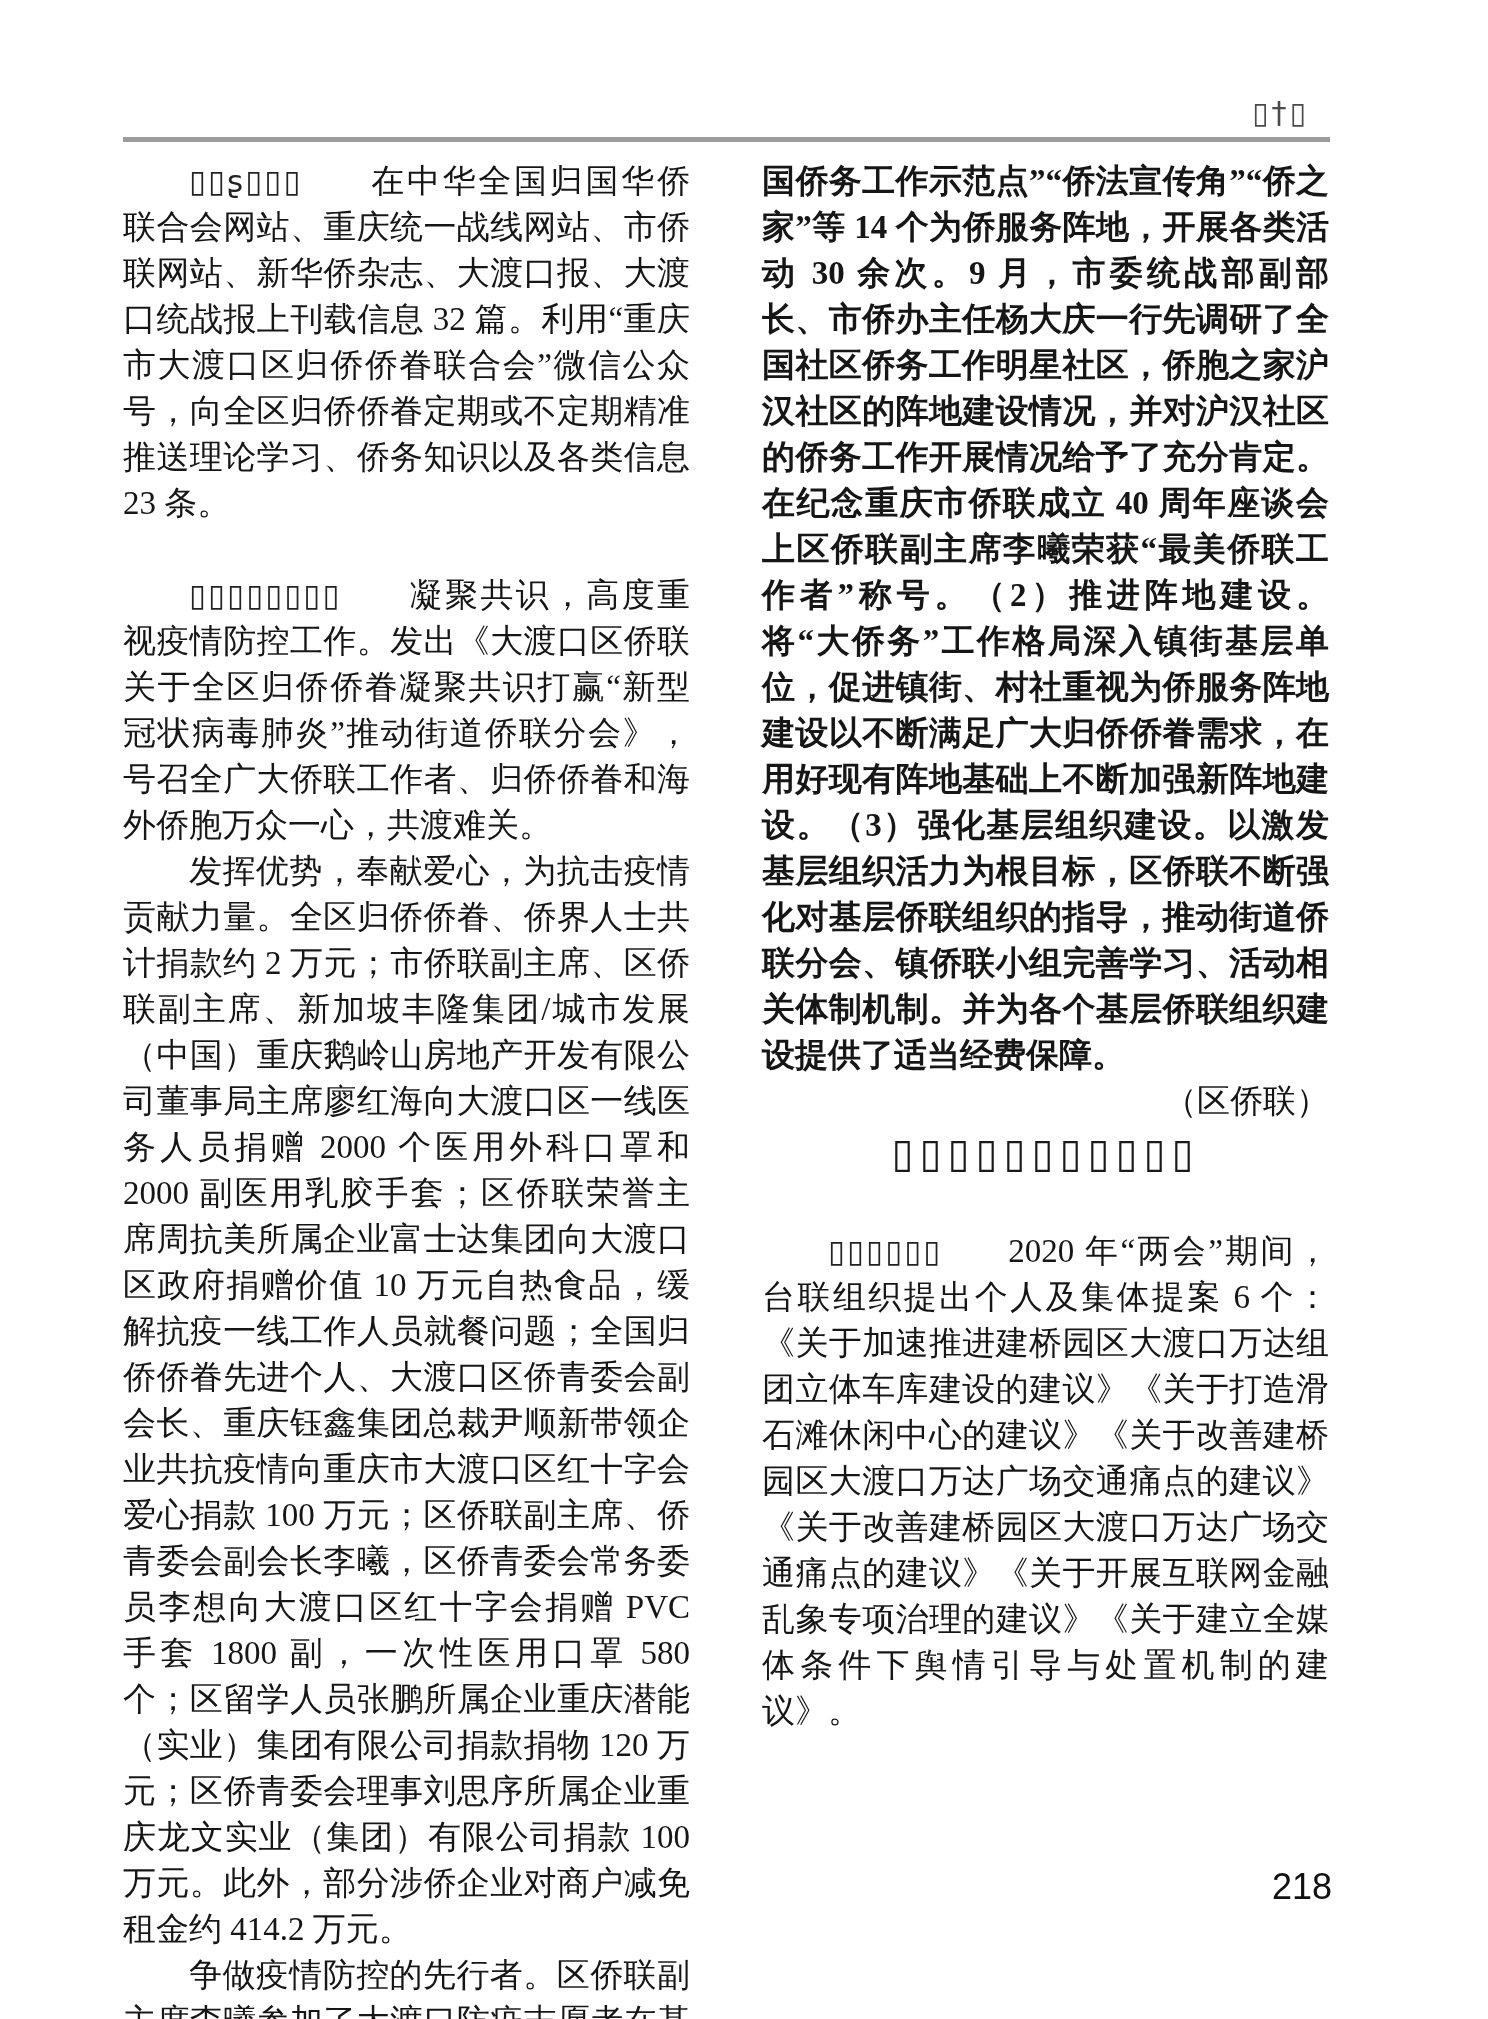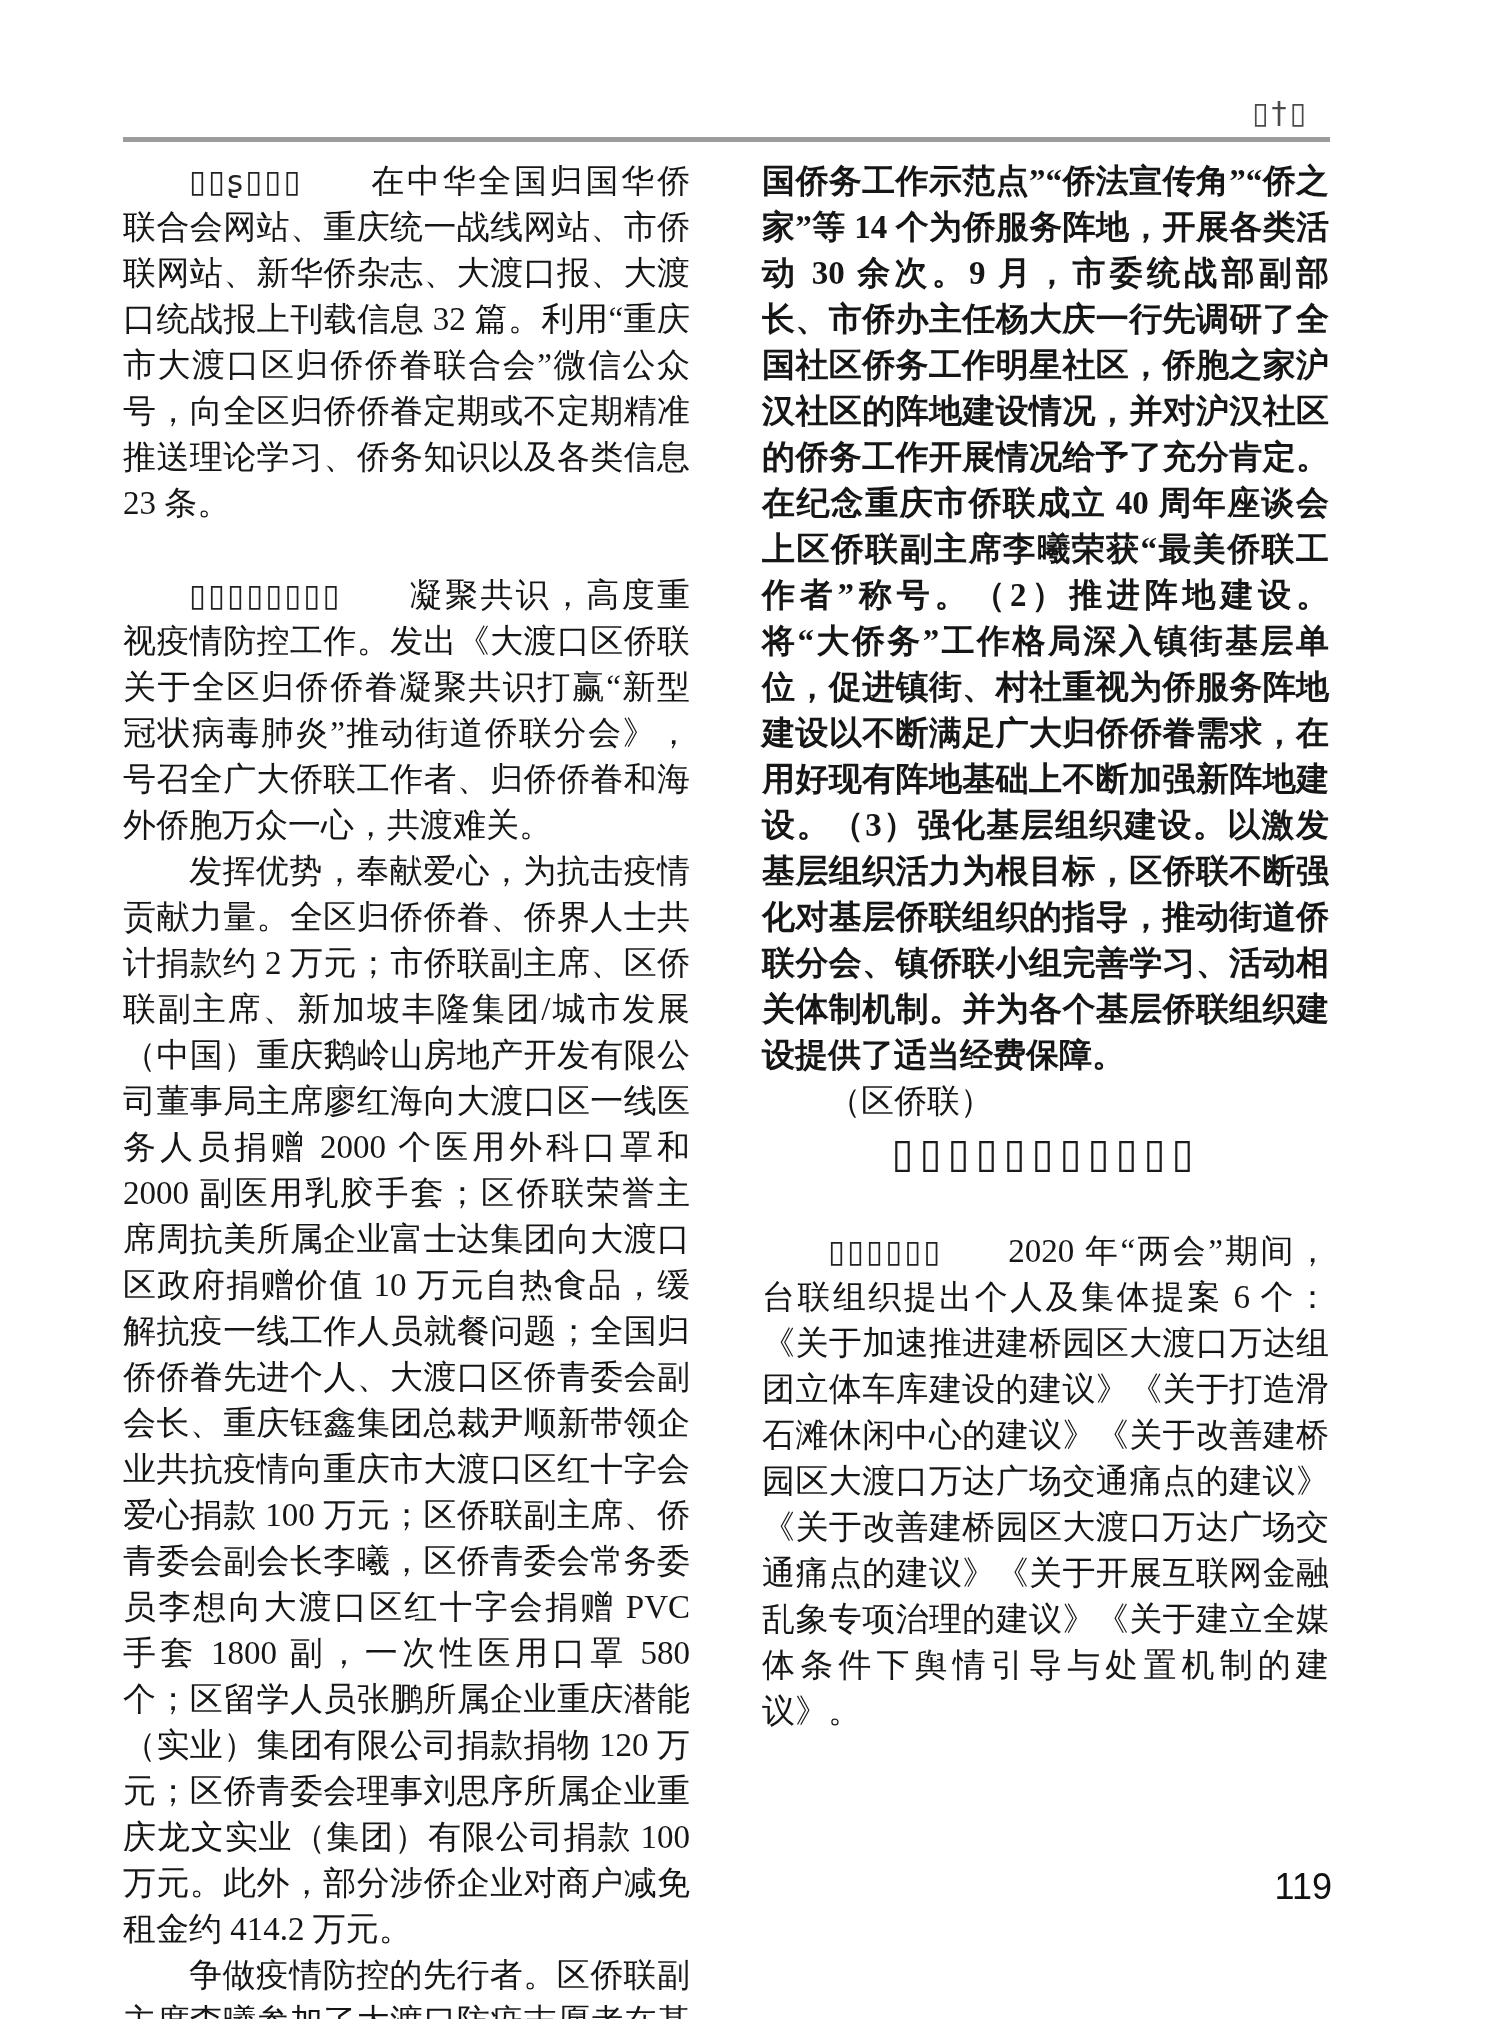--- a/index.html
+++ b/index.html
@@ -44,20 +44,21 @@
   .col p.noindent{text-indent:0;font-weight:bold;}
   .col p.gap{margin-top:46px;}
   .hd{
     letter-spacing:2px;
     margin-right:66px;
     color:#222;
     font-family:"DejaVu Sans",sans-serif;
     font-size:31px;
   }
   .byline{
+    text-align:right;
     text-indent:0;
   }
   .section-title{
     margin-top:46px;
     margin-bottom:42px;
     text-align:center;
     font-size:40px;
     line-height:58px;
     letter-spacing:6px;
     text-indent:0 !important;
@@ -94,15 +95,15 @@
     <div class="col">
       <p class="noindent">国侨务工作示范点”“侨法宣传角”“侨之家”等 14 个为侨服务阵地，开展各类活动 30 余次。9 月，市委统战部副部长、市侨办主任杨大庆一行先调研了全国社区侨务工作明星社区，侨胞之家沪汉社区的阵地建设情况，并对沪汉社区的侨务工作开展情况给予了充分肯定。在纪念重庆市侨联成立 40 周年座谈会上区侨联副主席李曦荣获“最美侨联工作者”称号。（2）推进阵地建设。将“大侨务”工作格局深入镇街基层单位，促进镇街、村社重视为侨服务阵地建设以不断满足广大归侨侨眷需求，在用好现有阵地基础上不断加强新阵地建设。（3）强化基层组织建设。以激发基层组织活力为根目标，区侨联不断强化对基层侨联组织的指导，推动街道侨联分会、镇侨联小组完善学习、活动相关体制机制。并为各个基层侨联组织建设提供了适当经费保障。</p>
       <p class="byline">（区侨联）</p>
       <p class="section-title">▯▯▯▯▯▯▯▯▯▯▯</p>
       <p class="gap"><span class="hd">▯▯▯▯▯▯</span><span>2020 年“两会”期间，台联组织提出个人及集体提案 6 个：《关于加速推进建桥园区大渡口万达组团立体车库建设的建议》《关于打造滑石滩休闲中心的建议》《关于改善建桥园区大渡口万达广场交通痛点的建议》《关于改善建桥园区大渡口万达广场交通痛点的建议》《关于开展互联网金融乱象专项治理的建议》《关于建立全媒体条件下舆情引导与处置机制的建议》。</span></p>
 
     </div>
 
   </div>
 
-  <div class="page-number">119</div>
+  <div class="page-number">218</div>
 
 </div>
 
 </body></html>

